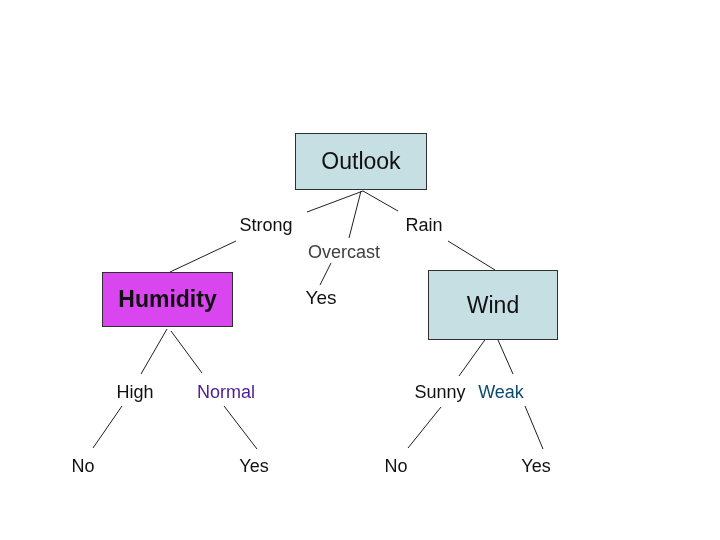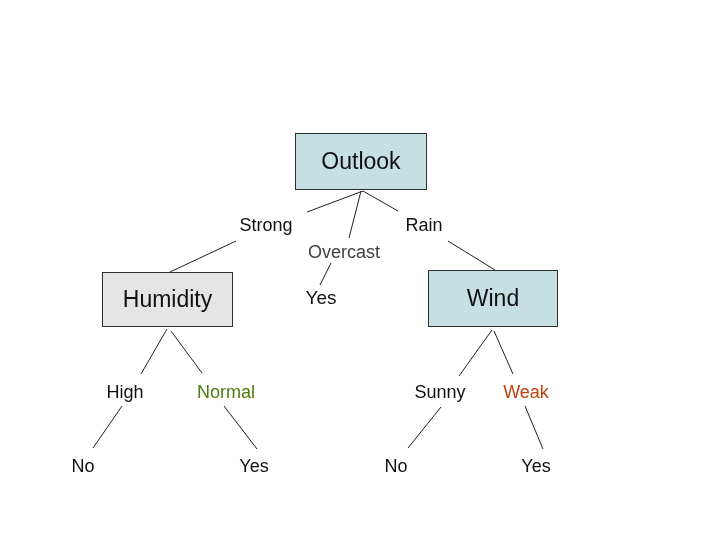--- a/index.html
+++ b/index.html
@@ -61,28 +61,28 @@
       <line x1="171" y1="331" x2="202" y2="373" stroke="#1f1f1f" stroke-width="1"></line>
       <line x1="122" y1="406" x2="93" y2="448" stroke="#1f1f1f" stroke-width="1"></line>
       <line x1="224" y1="406" x2="257" y2="449" stroke="#1f1f1f" stroke-width="1"></line>
       <line x1="492" y1="330" x2="459" y2="376" stroke="#1f1f1f" stroke-width="1"></line>
       <line x1="494" y1="331" x2="513" y2="374" stroke="#1f1f1f" stroke-width="1"></line>
       <line x1="441" y1="407" x2="408" y2="448" stroke="#1f1f1f" stroke-width="1"></line>
       <line x1="525" y1="406" x2="543" y2="449" stroke="#1f1f1f" stroke-width="1"></line>
     </svg>
   <div id="tree-layer">
       <div class="node-box" style="left: 295px; top: 133px; width: 132px; height: 57px; background: rgb(197, 223, 227); border: 1px solid rgb(47, 47, 47); color: rgb(17, 17, 17);">Outlook</div>
-      <div class="node-box" style="left: 102px; top: 272px; width: 131px; height: 55px; background: #e5e5e5; border: 1px solid rgb(47, 47, 47); color: rgb(17, 17, 17);">Humidity</div>
-      <div class="node-box" style="left: 428px; top: 270px; width: 130px; height: 57px; background: rgb(197, 223, 227); border: 1px solid rgb(47, 47, 47); color: rgb(17, 17, 17);">Wind</div>
+      <div class="node-box" style="left: 102px; top: 272px; width: 131px; height: 55px; background: #d946ef; border: 1px solid rgb(47, 47, 47); color: rgb(17, 17, 17); font-weight: bold;">Humidity</div>
+      <div class="node-box" style="left: 428px; top: 270px; width: 130px; height: 70px; background: rgb(197, 223, 227); border: 1px solid rgb(47, 47, 47); color: rgb(17, 17, 17);">Wind</div>
       <div class="floating-label" style="left: 266px; top: 225px; color: rgb(17, 17, 17);">Strong</div>
       <div class="floating-label" style="left: 344px; top: 252px; color: #404040;">Overcast</div>
       <div class="floating-label" style="left: 414px; top: 225px; color: rgb(17, 17, 17); margin-left: 10px;">Rain</div>
-      <div class="floating-label" style="left: 125px; top: 392px; color: rgb(17, 17, 17);">High</div>
-      <div class="floating-label" style="left: 226px; top: 392px; color: #4d7c0f;">Normal</div>
+      <div class="floating-label" style="left: 135px; top: 392px; color: rgb(17, 17, 17);">High</div>
+      <div class="floating-label" style="left: 226px; top: 392px; color: #4c1d95;">Normal</div>
       <div class="floating-label" style="left: 440px; top: 392px; color: rgb(17, 17, 17);">Sunny</div>
-      <div class="floating-label" style="left: 526px; top: 392px; color: #c2410c;">Weak</div>
+      <div class="floating-label" style="left: 501px; top: 392px; color: #0c4a6e;">Weak</div>
       <div class="floating-label big" style="left: 321px; top: 298px; color: rgb(17, 17, 17);">Yes</div>
       <div class="floating-label" style="left: 83px; top: 466px; color: rgb(17, 17, 17);">No</div>
       <div class="floating-label" style="left: 254px; top: 466px; color: rgb(17, 17, 17);">Yes</div>
       <div class="floating-label" style="left: 396px; top: 466px; color: rgb(17, 17, 17);">No</div>
       <div class="floating-label" style="left: 536px; top: 466px; color: rgb(17, 17, 17);">Yes</div>
     </div>
 </div>
 
 </body></html>

